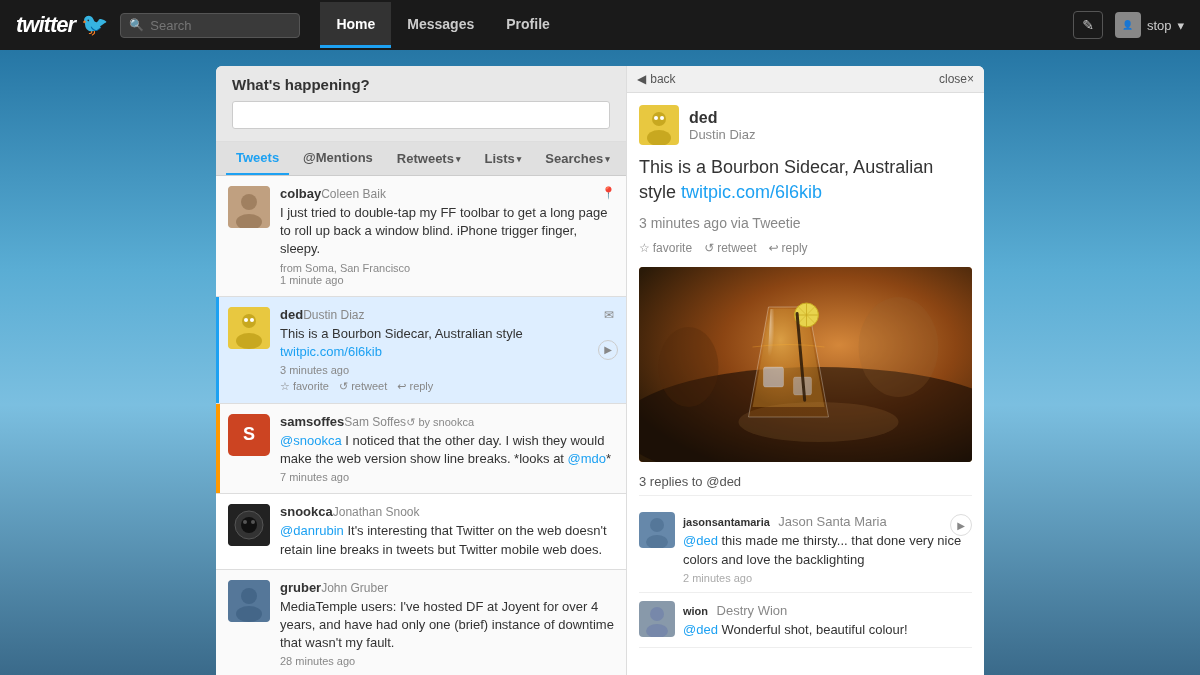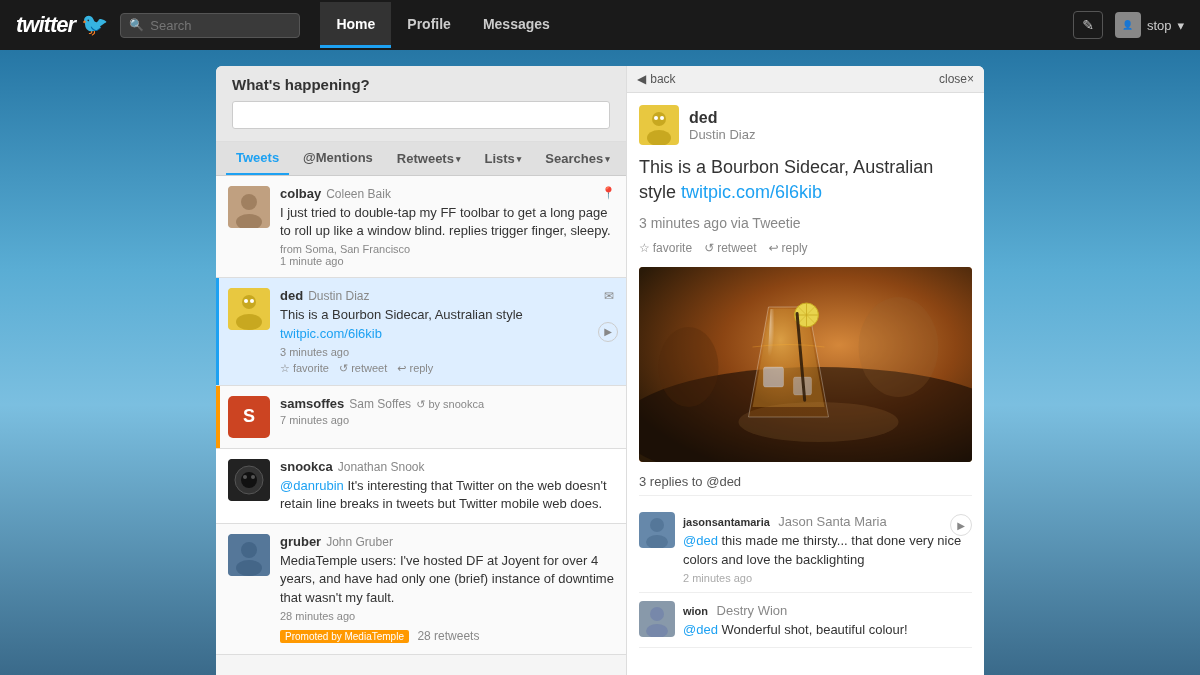--- a/index.html
+++ b/index.html
@@ -247,21 +247,20 @@
       font-weight: bold;
       color: white;
       flex-shrink: 0;
     }
 
     .tweet-body { flex: 1; min-width: 0; }
 
     .tweet-header {
       display: flex;
       align-items: baseline;
-      gap: 5px;
       flex-wrap: wrap;
     }
 
     .tweet-username {
       font-weight: bold;
       font-size: 13px;
       color: #333;
     }
 
     .tweet-realname {
@@ -558,22 +557,22 @@
     <span class="twitter-bird">🐦</span>
   </div>
 
   <div class="search-box">
     <span class="search-icon">🔍</span>
     <input type="text" placeholder="Search" style="">
   </div>
 
   <nav class="nav-links">
     <a class="nav-link active">Home</a>
+    <a class="nav-link">Messages</a>
     <a class="nav-link">Profile</a>
-    <a class="nav-link">Messages</a>
   </nav>
 
   <div class="topbar-right">
     <button class="compose-btn">✎</button>
     <div class="user-menu">
       <div class="user-avatar-small">
         <span style="font-size:9px;">👤</span>
       </div>
       <span>stop</span>
       <span>▾</span>
@@ -615,21 +614,21 @@
             <rect width="42" height="42" fill="#c0a080" rx="4"></rect>
             <circle cx="21" cy="16" r="8" fill="#a08060"></circle>
             <ellipse cx="21" cy="36" rx="13" ry="8" fill="#a08060"></ellipse>
           </svg>
         </div>
         <div class="tweet-body">
           <div class="tweet-header">
             <span class="tweet-username">colbay</span>
             <span class="tweet-realname">Coleen Baik</span>
           </div>
-          <div class="tweet-text">I just tried to double-tap my FF toolbar to get a long page to roll up like a window blind. replies trigger finger, sleepy.</div>
+          <div class="tweet-text">I just tried to double-tap my FF toolbar to get a long page to roll up back a window blind. iPhone trigger finger, sleepy.</div>
           <div class="tweet-meta">
             <span>from Soma, San Francisco</span><br>
             <span>1 minute ago</span>
           </div>
         </div>
         <span class="location-pin">📍</span>
       </div>
 
       <div class="tweet-item selected" style="position:relative;">
         <div class="highlighted-border"></div>
@@ -664,20 +663,23 @@
       </div>
 
       <div class="tweet-item" style="position:relative;">
         <div style="position:absolute;left:0;top:0;width:4px;height:100%;background:#f90;"></div>
         <div class="avatar-placeholder" style="background:#cc4422; border-radius:5px; width:42px; height:42px; display:flex; align-items:center; justify-content:center; color:white; font-size:18px; font-weight:bold;">S</div>
         <div class="tweet-body">
           <div class="tweet-header">
             <span class="tweet-username">samsoffes</span>
             <span class="tweet-realname">Sam Soffes</span>
             <span class="retweet-badge"> ↺ <span>by snookca</span></span>
+          </div>
+          <div class="tweet-text">
+            <a class="tweet-link" href="#">@snookca</a> I noticed that the other day. I wish they would make the web version show line breaks. *looks at <a class="tweet-link" href="#">@mdo</a>*
           </div>
           <div class="tweet-meta">7 minutes ago</div>
         </div>
       </div>
 
       <div class="tweet-item">
         <div class="avatar-placeholder" style="background:#222; border-radius:5px; width:42px; height:42px; display:flex; align-items:center; justify-content:center;">
           <svg width="42" height="42" viewBox="0 0 42 42">
             <rect width="42" height="42" fill="#222" rx="4"></rect>
             <circle cx="21" cy="21" r="14" fill="#333" stroke="#555" stroke-width="1"></circle>

